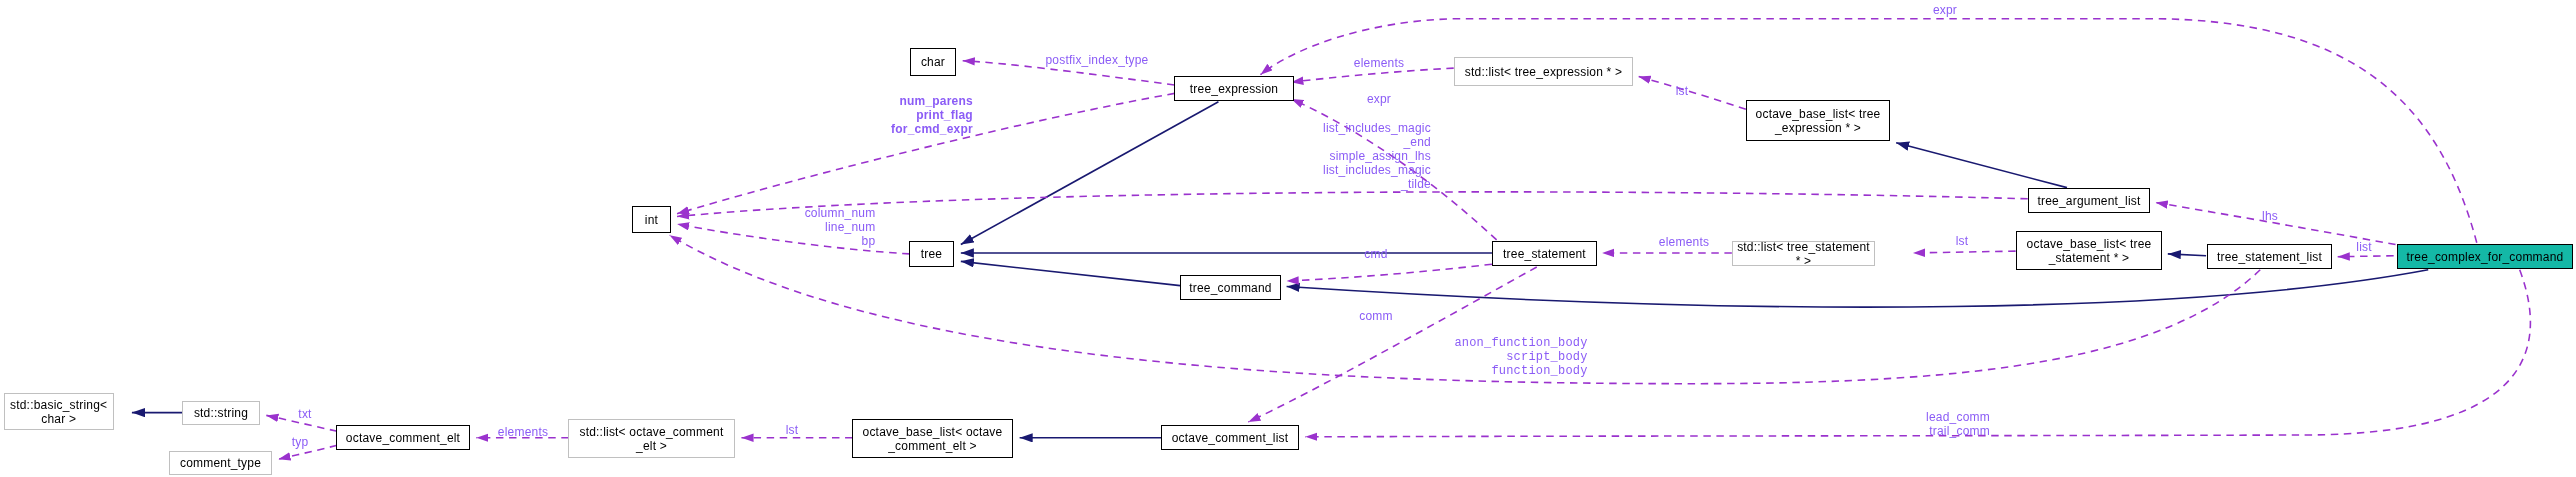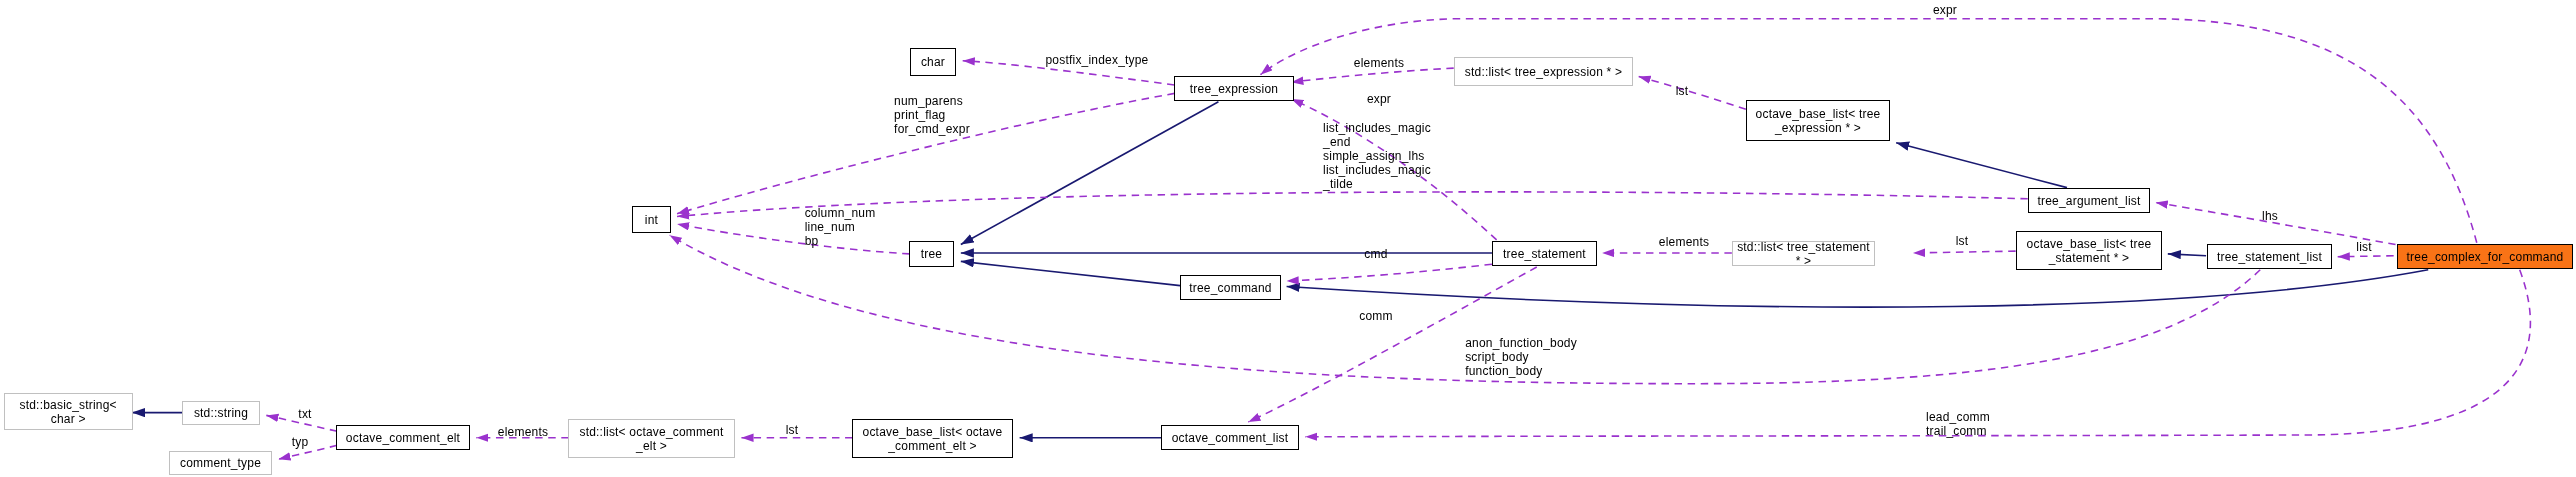--- a/index.html
+++ b/index.html
@@ -16,26 +16,26 @@
     display:flex;align-items:center;justify-content:center;
     text-align:center;
     background:#ffffff;
     border:1.9px solid #000000;
     font-size:12px;line-height:14px;color:#000000;
     white-space:pre-line;
     box-sizing:border-box;
     letter-spacing:0.2px;
   }
   .node.ext{border-color:#c0c0c0;}
-  .node.central{background:#f97316;border-color:#000000;text-align:right;}
+  .node.central{background:#14b8a6;border-color:#000000;text-align:right;}
   .elabel{
     position:absolute;
     transform:translateX(-50%);
-    text-align:left;
-    font-size:12px;line-height:14px;color:#000000;
+    text-align:right;
+    font-size:12px;line-height:14px;color:#8b5cf6;
     white-space:pre-line;
     letter-spacing:0.2px;
   }
 </style>
 </head>
 <body>
 
 <div id="canvas">
 
   <svg id="edges" viewBox="0 0 2757 511" xmlns="http://www.w3.org/2000/svg">
@@ -91,54 +91,54 @@
   <div class="node" style="left:2028px;top:188px;width:122px;height:25px;">tree_argument_list</div>
   <div class="node" style="left:632px;top:206px;width:39px;height:27px;">int</div>
   <div class="node" style="left:909px;top:241px;width:45px;height:26px;">tree</div>
   <div class="node" style="left:1180px;top:275px;width:101px;height:25px;">tree_command</div>
   <div class="node" style="left:1492px;top:241px;width:105px;height:25px;">tree_statement</div>
   <div class="node ext" style="left:1732px;top:241px;width:143px;height:25px;">std::list&lt; tree_statement * &gt;</div>
   <div class="node" style="left:2016px;top:231px;width:146px;height:39px;">octave_base_list&lt; tree
 _statement * &gt;</div>
   <div class="node" style="left:2207px;top:244px;width:125px;height:25px;">tree_statement_list</div>
   <div class="node central" style="left:2397px;top:244px;width:176px;height:25px;">tree_complex_for_command</div>
-  <div class="node ext" style="left:3.7px;top:393px;width:129px;height:37px;">std::basic_string&lt;
+  <div class="node ext" style="left:3.7px;top:393px;width:110px;height:37px;">std::basic_string&lt;
 char &gt;</div>
   <div class="node ext" style="left:182px;top:401px;width:78px;height:24px;">std::string</div>
   <div class="node" style="left:336px;top:425px;width:134px;height:25px;">octave_comment_elt</div>
   <div class="node ext" style="left:169px;top:451px;width:103px;height:24px;">comment_type</div>
   <div class="node ext" style="left:568px;top:419px;width:167px;height:39px;">std::list&lt; octave_comment
 _elt &gt;</div>
   <div class="node" style="left:852px;top:419px;width:161px;height:39px;">octave_base_list&lt; octave
 _comment_elt &gt;</div>
   <div class="node" style="left:1161px;top:425px;width:138px;height:25px;">octave_comment_list</div>
 
   <div class="elabel" style="left:1089px;top:53px;padding-left:16px;">postfix_index_type</div>
-  <div class="elabel" style="left:932px;top:94px;">num_parens
+  <div class="elabel" style="left:932px;top:94px;font-weight:bold;">num_parens
 print_flag
 for_cmd_expr</div>
   <div class="elabel" style="left:1379px;top:56px;">elements</div>
   <div class="elabel" style="left:1379px;top:92px;">expr</div>
   <div class="elabel" style="left:1682px;top:84px;">lst</div>
   <div class="elabel" style="left:1377px;top:121px;">list_includes_magic
 _end
 simple_assign_lhs
 list_includes_magic
 _tilde</div>
   <div class="elabel" style="left:840px;top:206px;">column_num
 line_num
 bp</div>
   <div class="elabel" style="left:2270px;top:209px;">lhs</div>
   <div class="elabel" style="left:1945px;top:2.8px;">expr</div>
   <div class="elabel" style="left:1684px;top:235px;">elements</div>
   <div class="elabel" style="left:1962px;top:234px;">lst</div>
   <div class="elabel" style="left:2364px;top:240px;">list</div>
   <div class="elabel" style="left:1376px;top:247px;">cmd</div>
   <div class="elabel" style="left:1376px;top:309px;">comm</div>
-  <div class="elabel" style="left:1521px;top:336px;">anon_function_body
+  <div class="elabel" style="left:1521px;top:336px;font-family:Liberation Mono, monospace;">anon_function_body
 script_body
 function_body</div>
   <div class="elabel" style="left:1958px;top:410px;">lead_comm
 trail_comm</div>
   <div class="elabel" style="left:305px;top:407px;">txt</div>
   <div class="elabel" style="left:300px;top:435px;">typ</div>
   <div class="elabel" style="left:523px;top:425px;">elements</div>
   <div class="elabel" style="left:792px;top:423px;">lst</div>
 
 </div>

